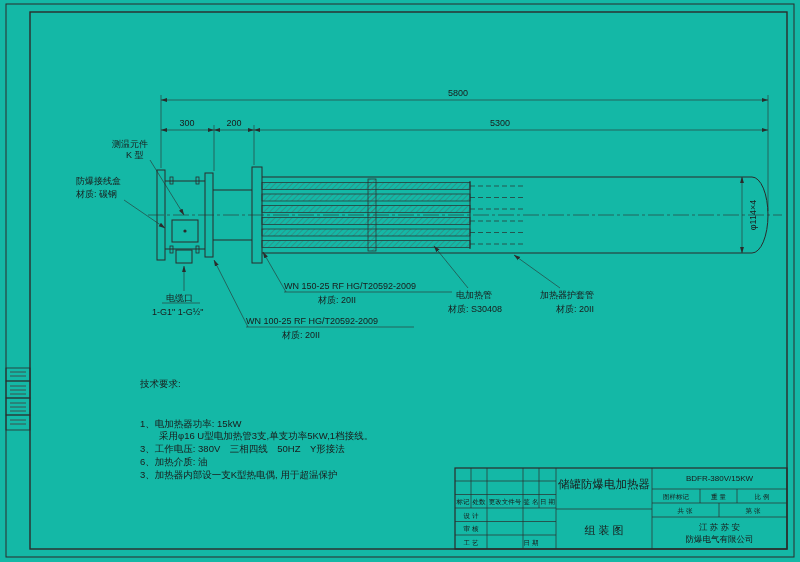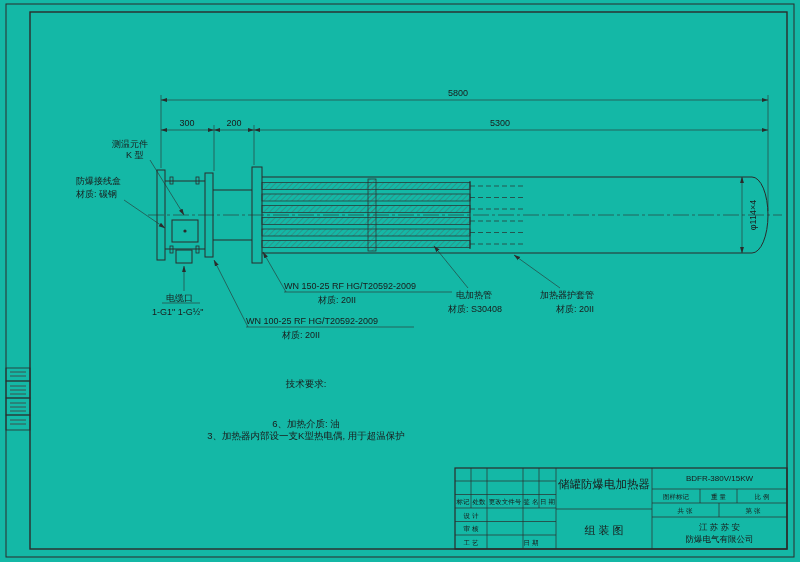--- a/index.html
+++ b/index.html
@@ -1,21 +1,21 @@
 <!DOCTYPE html>
 <html><head>
 <meta charset="utf-8">
 <style>
   html,body{margin:0;padding:0;background:#e8e8e8;}
   .sheet{position:relative;width:800px;height:562px;background:#14b8a6;overflow:hidden;
          font-family:"Liberation Sans","DejaVu Sans",sans-serif;}
   .sheet svg{position:absolute;left:0;top:0;}
   svg text{font-family:"Liberation Sans","DejaVu Sans",sans-serif;fill:#1a1a1a;}
   .tech{position:absolute;left:140px;top:352px;width:332px;color:#1a1a1a;
-        font-size:9.5px;line-height:12.9px;white-space:pre-wrap;text-align:center;}
+        font-size:9.5px;line-height:12.9px;white-space:pre-wrap;}
   .tech-title{margin-bottom:1px;}
 </style>
 </head>
 <body>
 
 <div class="sheet">
 
 <svg width="800" height="562" viewBox="0 0 800 562">
   <defs>
     <marker id="arr" viewBox="0 0 10 8" markerWidth="11" markerHeight="9" refX="9.5" refY="4" orient="auto-start-reverse">
@@ -187,16 +187,16 @@
     <text x="604" y="488" font-size="11.5" text-anchor="middle">储罐防爆电加热器</text>
     <text x="719.5" y="481" font-size="8" text-anchor="middle">BDFR-380V/15KW</text>
     <text x="604" y="534" font-size="11" text-anchor="middle">组 装 图</text>
     <text x="719.5" y="530" font-size="8.5" text-anchor="middle">江 苏 苏 安</text>
     <text x="719.5" y="542" font-size="8.5" text-anchor="middle">防爆电气有限公司</text>
   </g>
 </svg>
 
 <div class="tech">
   <div class="tech-title">技术要求:</div>
-  <div><div>6、加热介质: 油</div><div>3、加热器内部设一支K型热电偶, 用于超温保护</div></div>
+  <div><div>1、电加热器功率: 15kW</div><div>　　采用φ16 U型电加热管3支,单支功率5KW,1档接线。</div><div>3、工作电压: 380V　三相四线　50HZ　Y形接法</div><div>6、加热介质: 油</div><div>3、加热器内部设一支K型热电偶, 用于超温保护</div></div>
 </div>
 
 </div>
 
 </body></html>

